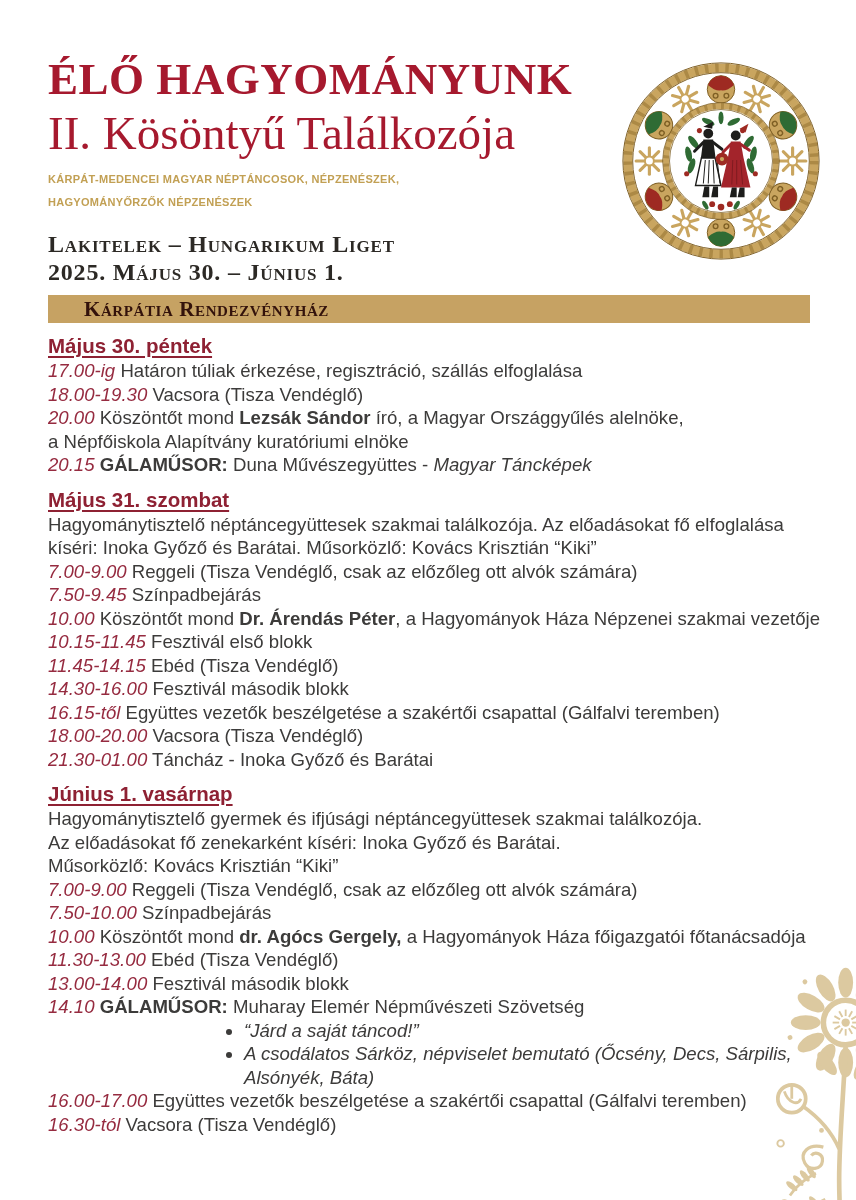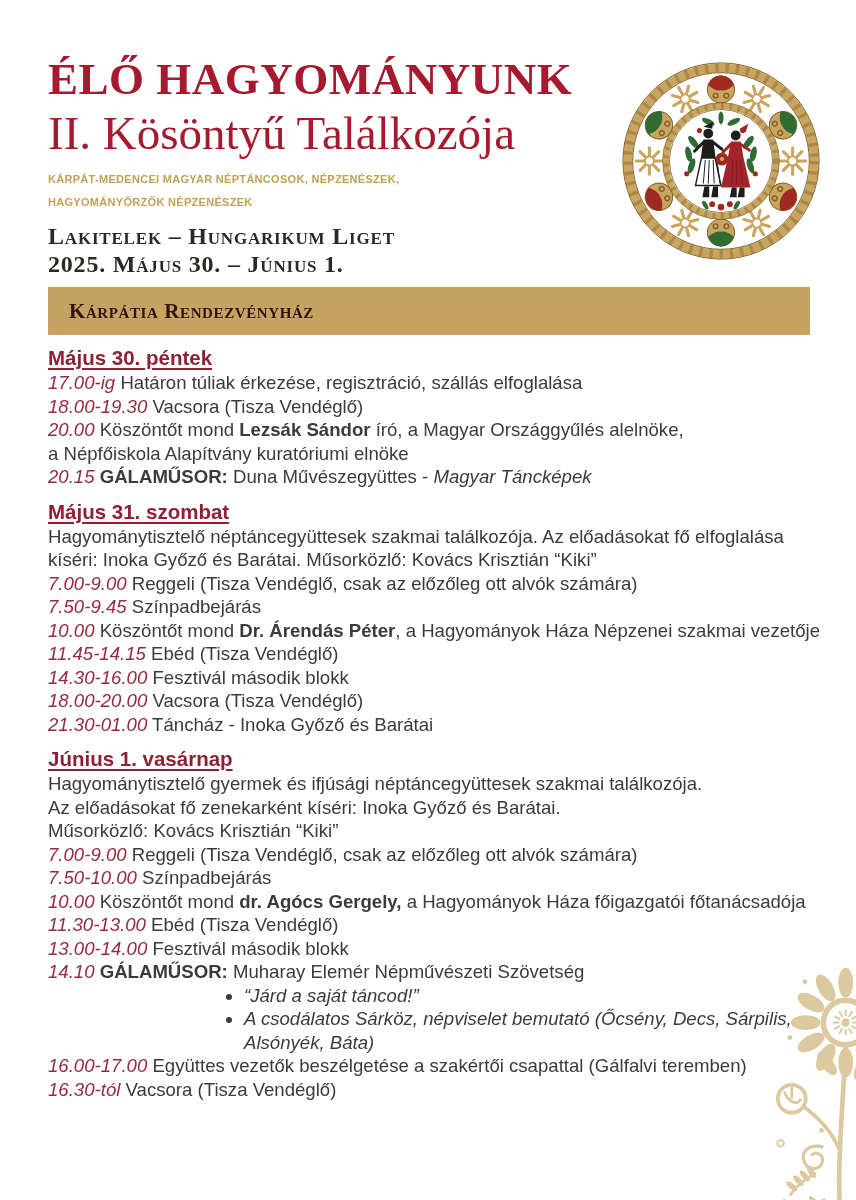--- a/index.html
+++ b/index.html
@@ -29,24 +29,24 @@
     color:var(--crimson);margin-top:4px;
   }
   .subtitle{
     margin-top:9px;color:var(--gold_text);font-weight:700;font-size:11px;line-height:23px;
     letter-spacing:.3px;
   }
   .caps-serif{
     font-family:"Liberation Serif", serif;font-variant:small-caps;font-weight:700;
     font-size:24px;line-height:28px;color:#2C2925;letter-spacing:.8px;
   }
-  .loc{margin-top:8px;}
+  .loc{margin-top:16px;}
   .banner{
-    margin-top:9px;width:762px;height:48px;background:var(--banner_bg);
-    display:flex;align-items:center;padding-left:21px;
+    margin-top:9px;width:762px;height:28px;background:var(--banner_bg);
+    display:flex;align-items:center;padding-left:36px;
     font-family:"Liberation Serif", serif;font-variant:small-caps;font-weight:700;
     font-size:21px;color:var(--banner_text);letter-spacing:.6px;
   }
   .day{
     margin-top:11px;margin-bottom:1px;font-size:20.5px;line-height:24px;font-weight:700;
     color:var(--maroon);text-decoration:underline;text-decoration-thickness:2px;text-underline-offset:3px;
   }
   .line{font-size:18.6px;line-height:23.5px;color:var(--body_text);}
   .time{color:var(--time);font-style:italic;}
   .b{font-weight:700;margin-top:12px;}
@@ -324,22 +324,24 @@
         <div class="line"><span class="time">17.00-ig</span> <span>Határon túliak érkezése, regisztráció, szállás elfoglalása</span></div>
         <div class="line"><span class="time">18.00-19.30</span> <span>Vacsora (Tisza Vendéglő)</span></div>
         <div class="line"><span class="time">20.00</span> <span>Köszöntőt mond </span><span class="b">Lezsák Sándor</span><span> író, a Magyar Országgyűlés alelnöke,</span><br><span>a Népfőiskola Alapítvány kuratóriumi elnöke</span></div>
         <div class="line"><span class="time">20.15</span> <span class="b">GÁLAMŰSOR:</span><span> Duna Művészegyüttes - </span><span class="i">Magyar Táncképek</span></div>
         <div class="day">Május 31. szombat</div>
         <div class="line">Hagyománytisztelő néptáncegyüttesek szakmai találkozója. Az előadásokat fő elfoglalása</div>
         <div class="line">kíséri: Inoka Győző és Barátai. Műsorközlő: Kovács Krisztián “Kiki”</div>
         <div class="line"><span class="time">7.00-9.00</span> <span>Reggeli (Tisza Vendéglő, csak az előzőleg ott alvók számára)</span></div>
         <div class="line"><span class="time">7.50-9.45</span> <span>Színpadbejárás</span></div>
         <div class="line"><span class="time">10.00</span> <span>Köszöntőt mond </span><span class="b">Dr. Árendás Péter</span><span>, a Hagyományok Háza Népzenei szakmai vezetője</span></div>
+        <div class="line"><span class="time">10.15-11.45</span> <span>Fesztivál első blokk</span></div>
         <div class="line"><span class="time">11.45-14.15</span> <span>Ebéd (Tisza Vendéglő)</span></div>
         <div class="line"><span class="time">14.30-16.00</span> <span>Fesztivál második blokk</span></div>
+        <div class="line"><span class="time">16.15-től</span> <span>Együttes vezetők beszélgetése a szakértői csapattal (Gálfalvi teremben)</span></div>
         <div class="line"><span class="time">18.00-20.00</span> <span>Vacsora (Tisza Vendéglő)</span></div>
         <div class="line"><span class="time">21.30-01.00</span> <span>Táncház - Inoka Győző és Barátai</span></div>
         <div class="day">Június 1. vasárnap</div>
         <div class="line">Hagyománytisztelő gyermek és ifjúsági néptáncegyüttesek szakmai találkozója.</div>
         <div class="line">Az előadásokat fő zenekarként kíséri: Inoka Győző és Barátai.</div>
         <div class="line">Műsorközlő: Kovács Krisztián “Kiki”</div>
         <div class="line"><span class="time">7.00-9.00</span> <span>Reggeli (Tisza Vendéglő, csak az előzőleg ott alvók számára)</span></div>
         <div class="line"><span class="time">7.50-10.00</span> <span>Színpadbejárás</span></div>
         <div class="line"><span class="time">10.00</span> <span>Köszöntőt mond </span><span class="b">dr. Agócs Gergely,</span><span> a Hagyományok Háza főigazgatói főtanácsadója</span></div>
         <div class="line"><span class="time">11.30-13.00</span> <span>Ebéd (Tisza Vendéglő)</span></div>

